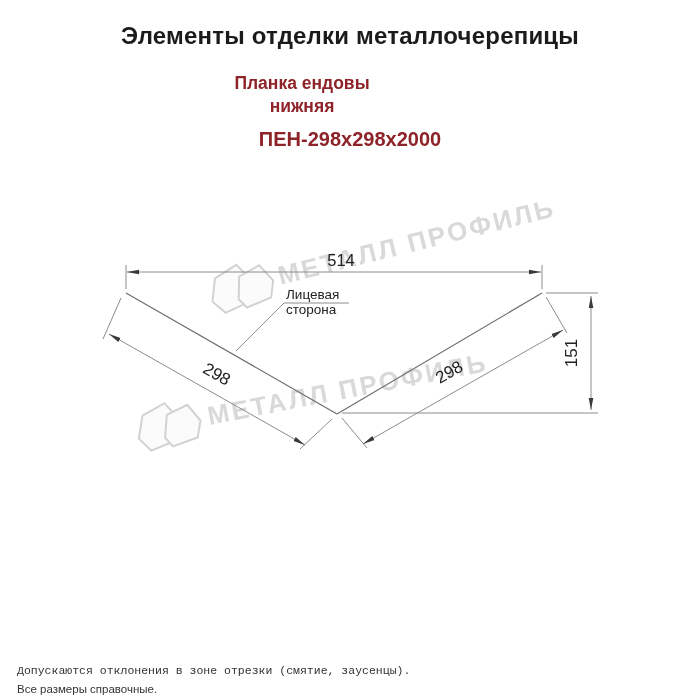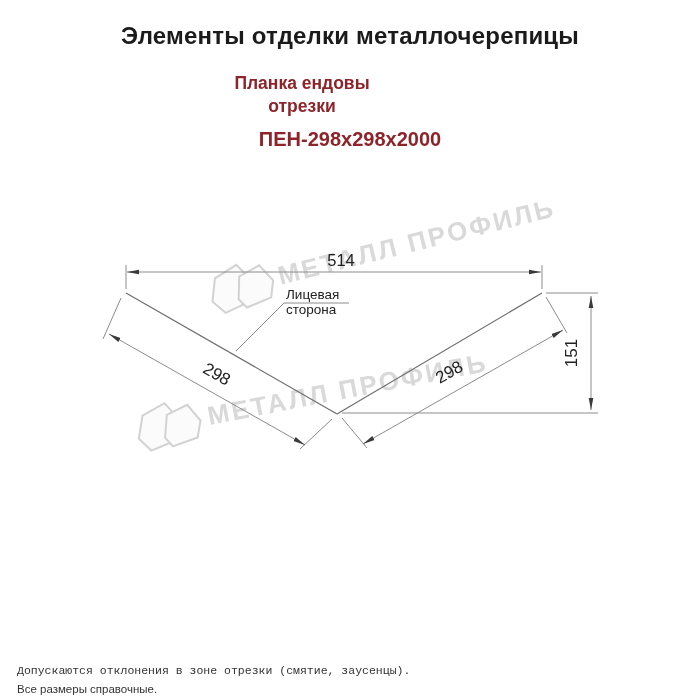--- a/index.html
+++ b/index.html
@@ -70,21 +70,21 @@
 </style>
 </head>
 <body>
 
 <div id="canvas">
 
   <div class="page-title">Элементы отделки металлочерепицы</div>
 
   <div class="product-name">
     <div>Планка ендовы</div>
-    <div>отрезки</div>
+    <div>нижняя</div>
   </div>
 
   <div class="product-code">ПЕН-298х298х2000</div>
 
   <svg class="drawing-svg" width="700" height="700" viewBox="0 0 700 700">
     <defs>
       <marker id="arr" viewBox="0 0 12 6" refX="12" refY="3" markerWidth="12" markerHeight="6" markerUnits="userSpaceOnUse" orient="auto-start-reverse">
         <path d="M0,0.7 L12,3 L0,5.3 Z" fill="#3a3a3a"></path>
       </marker>
     </defs>

